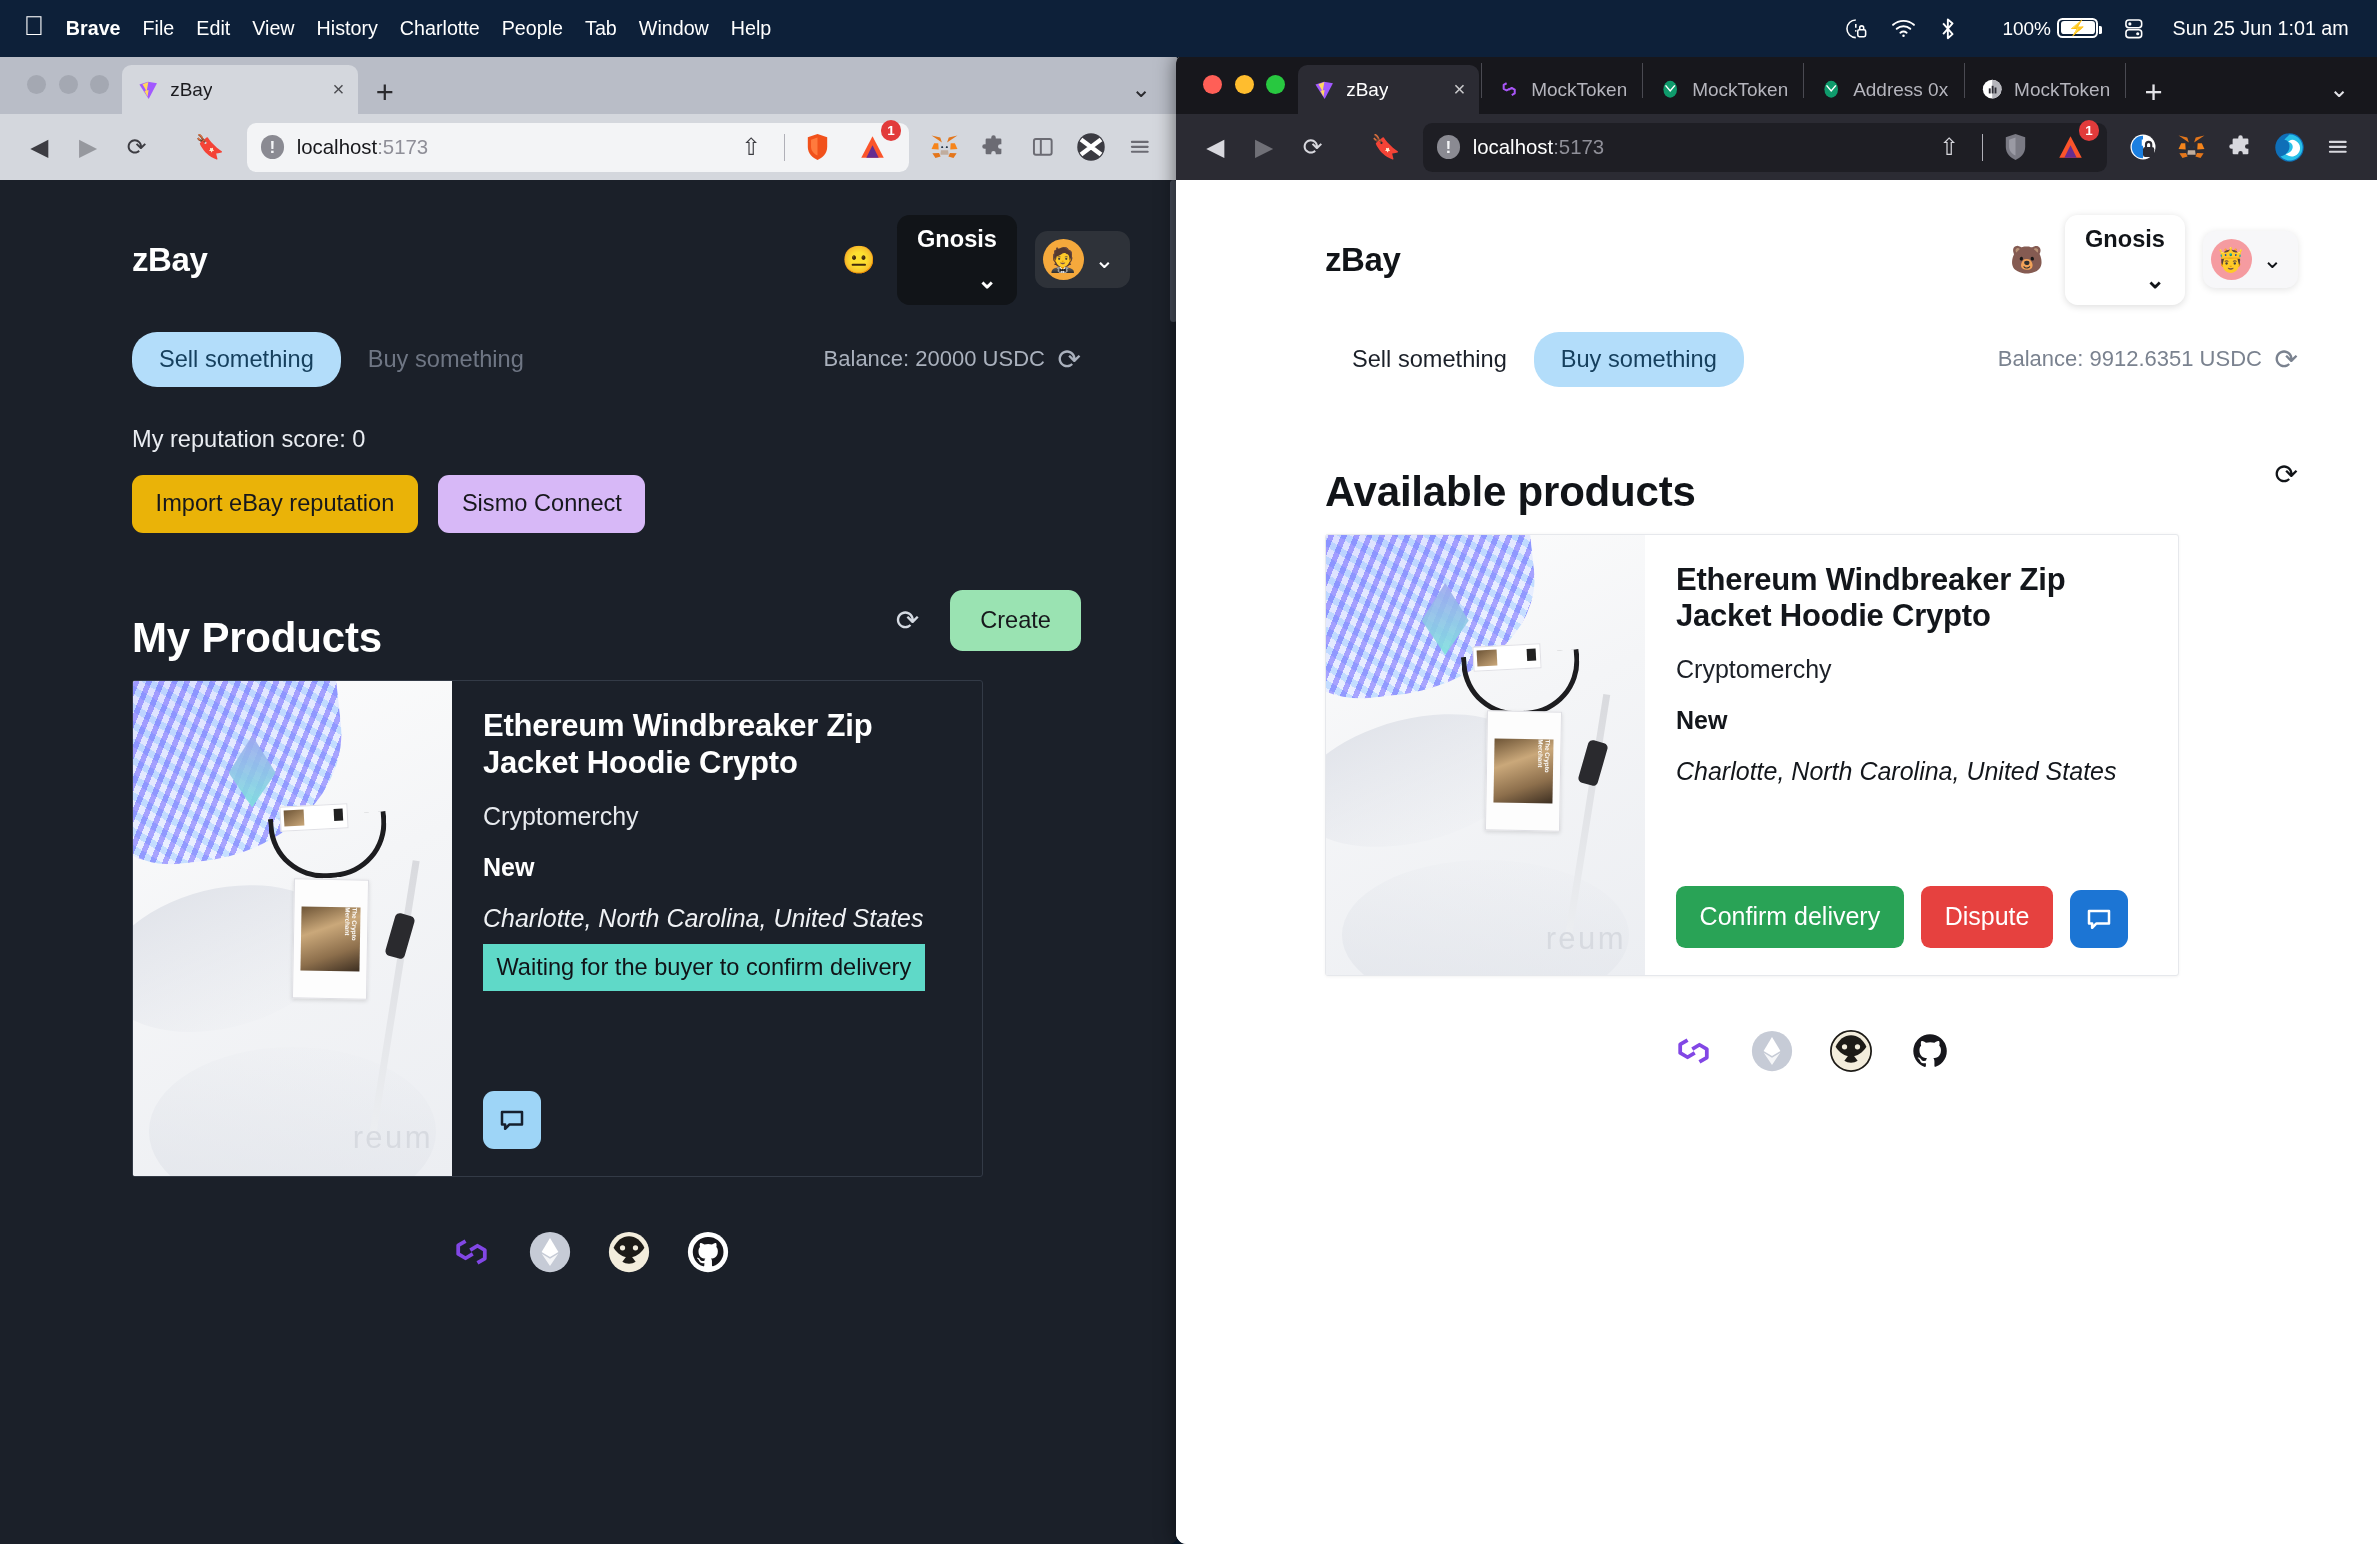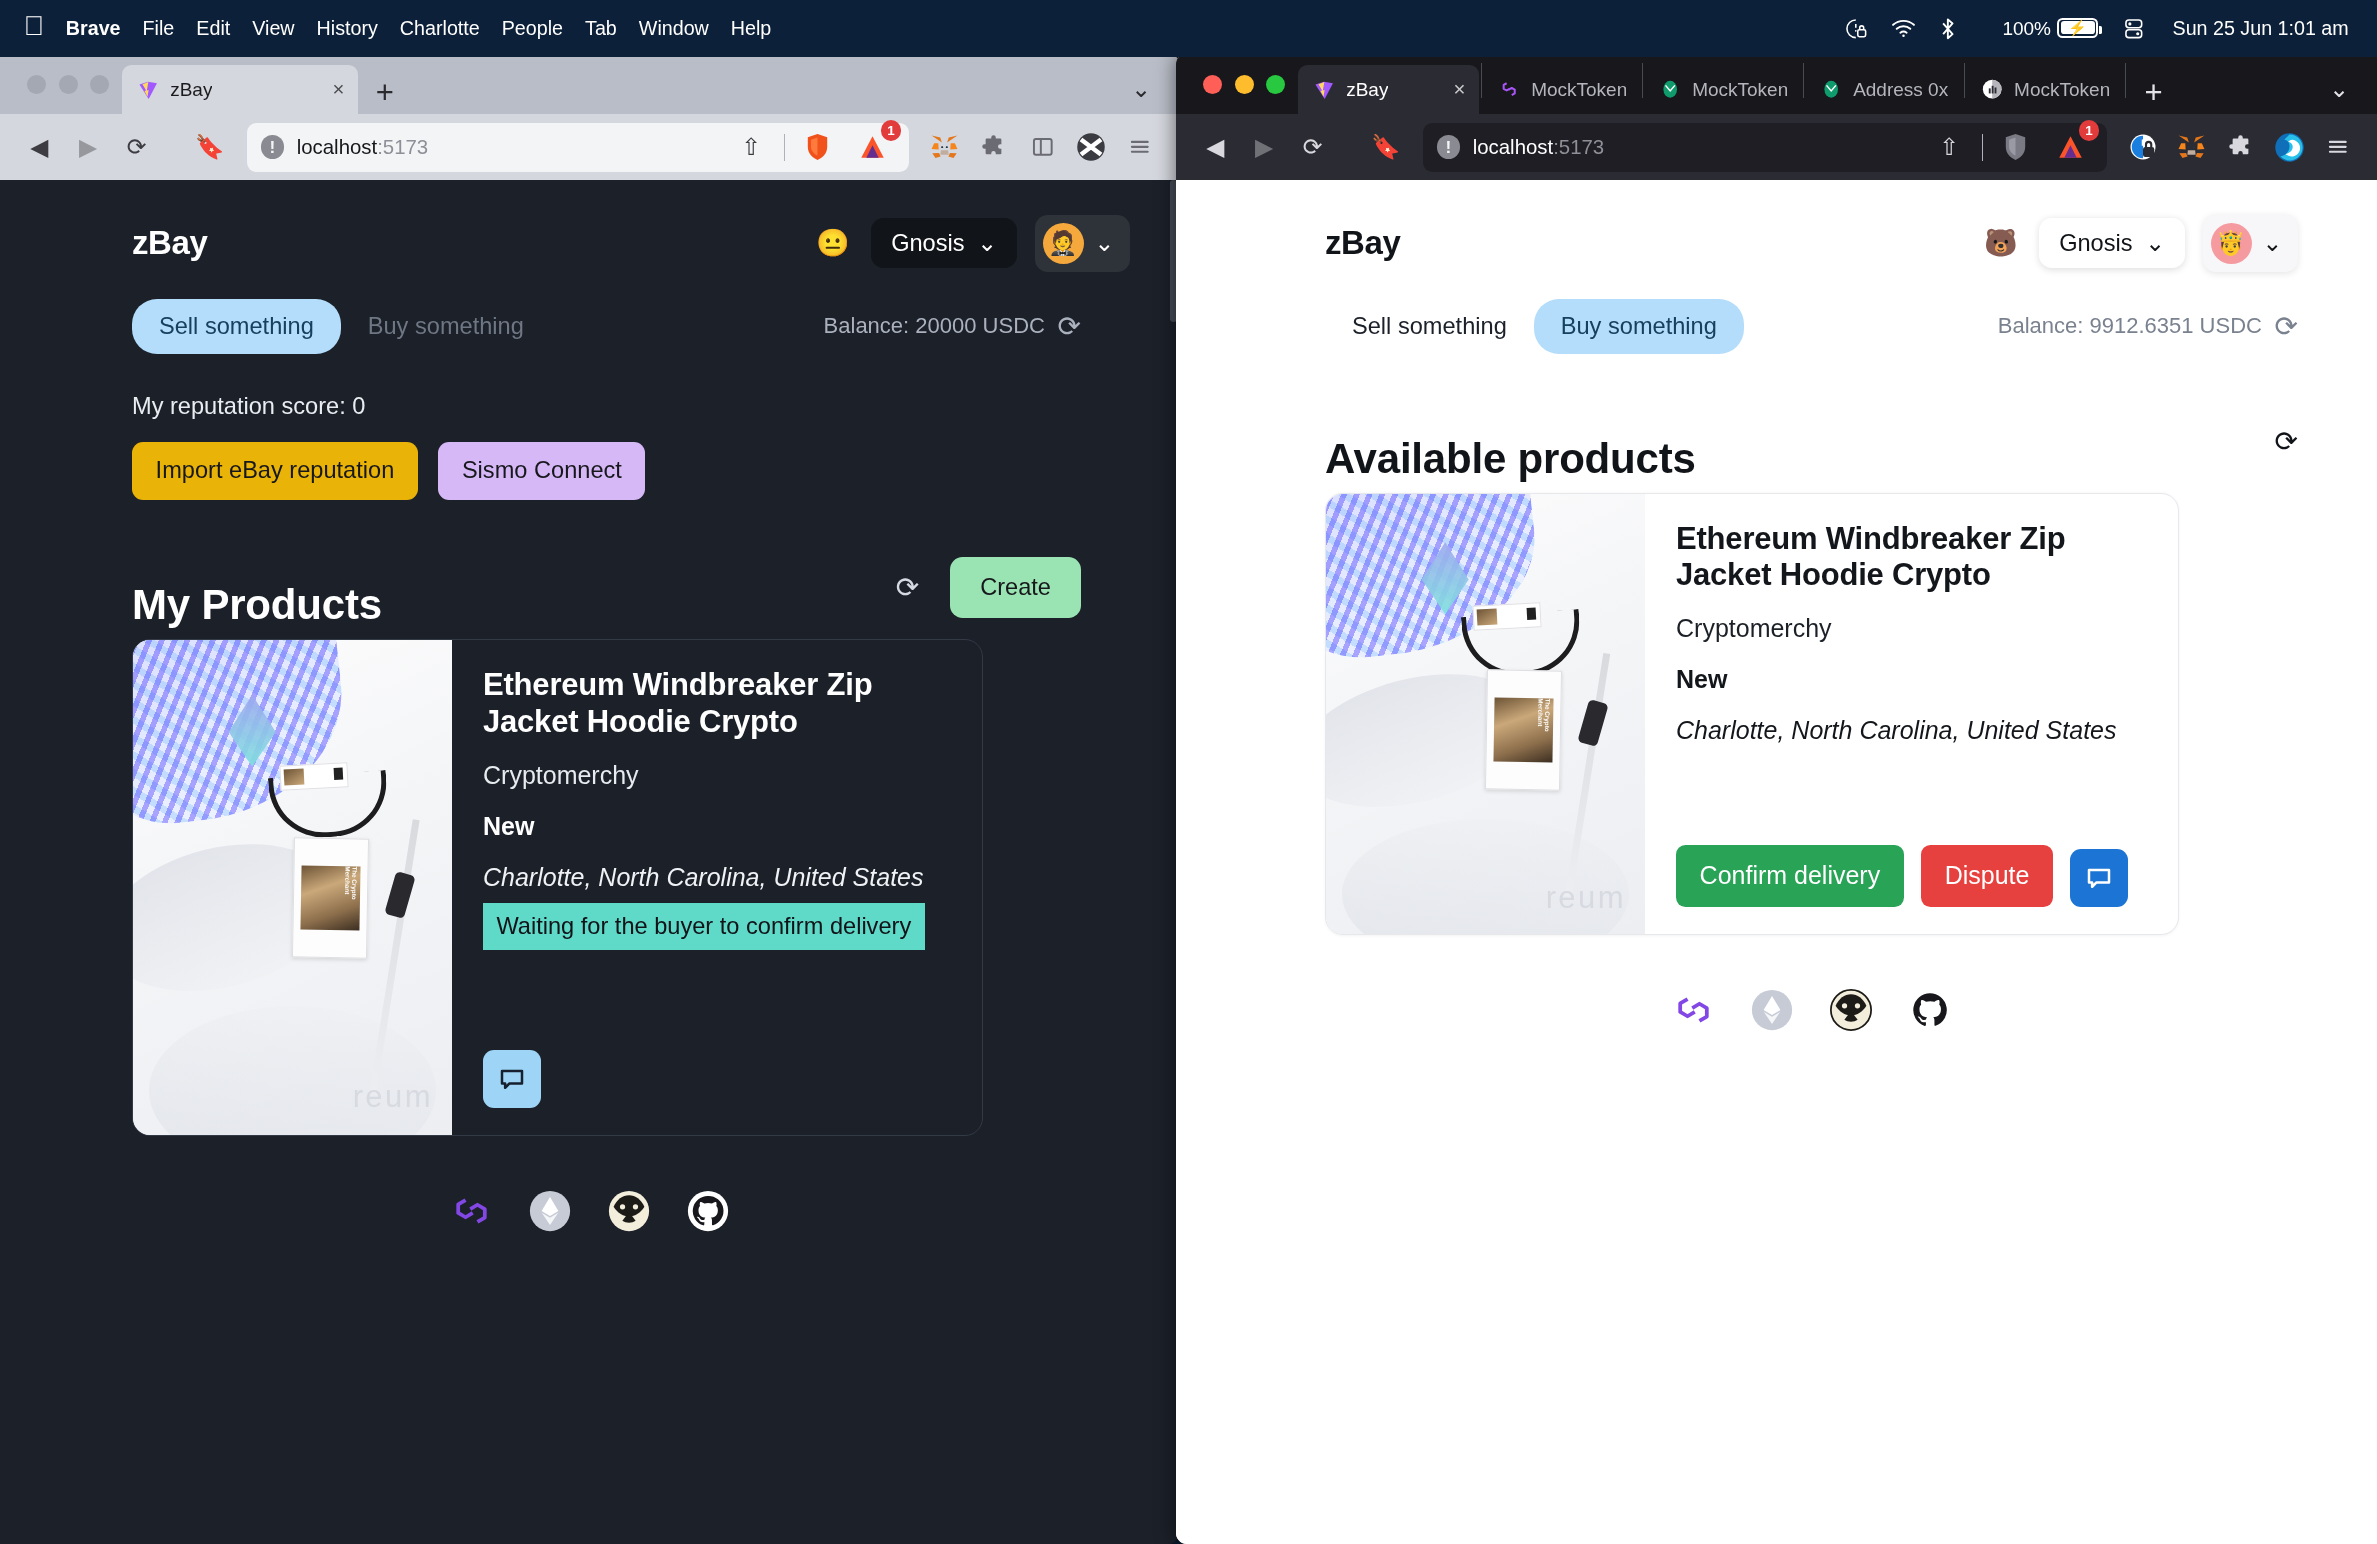--- a/index.html
+++ b/index.html
@@ -109,21 +109,21 @@
   .app-pad-r { padding: 35px 79px 0 149px; }
 
   .approw { display: flex; align-items: center; }
   .brand { font-size: 33px; font-weight: bold; letter-spacing: -0.4px; }
   .brand.dk { color: #ffffff; } .brand.lt { color: #111418; }
   .flexspace { flex: 1 1 auto; }
 
   .emoji-blob { font-size: 27px; margin-right: 20.4px; }
   .netbtn {
     display: flex; align-items: flex-end; gap: 12.6px; border-radius: 12.6px;
-    padding: 11px 20.4px; font-size: 23.6px; font-weight: normal;
+    padding: 11px 20.4px; font-size: 23.6px; font-weight: bold; flex-direction: column;
   }
   .netbtn.dk { background: #111418; color: #ffffff; }
   .netbtn.lt { background: #ffffff; color: #111418; box-shadow: 0 1.6px 7.9px rgba(0,0,0,.13); }
   .acctbtn {
     display: flex; align-items: center; gap: 11px; border-radius: 12.6px;
     padding: 7.9px 15.7px 7.9px 7.9px; margin-left: 17.3px; font-size: 23.6px;
   }
   .acctbtn.dk { background: #2e3239; color: #ffffff; }
   .acctbtn.lt { background: #f7f7f9; color: #111418; box-shadow: 0 1.6px 7.9px rgba(0,0,0,.10); }
   .avatar { width: 41px; height: 41px; border-radius: 50%; display: flex; align-items: center; justify-content: center; font-size: 23.6px; flex: none;}
@@ -145,21 +145,21 @@
   .btn.lilac { background: #d7b8f7; color: #17181c; }
   .btn.green-lt { background: #9ae3b2; color: #17181c; border-radius: 12.6px; padding: 17.3px 30px; }
 
   .sechead { display: flex; align-items: center; margin-top: 46px; }
   .sechead h2 { font-size: 42px; font-weight: bold; letter-spacing: -0.2px; margin-top: 35px; }
   .sechead h2.dk { color: #ffffff; } .sechead h2.lt { color: #111418; }
   .refresh { font-size: 28px; }
   .refresh.dk { color: #d5dae2; } .refresh.lt { color: #111418; }
 
   
-  .card { display: flex; border-radius: 18px; overflow: hidden; margin-top: 10px; }
+  .card { display: flex; border-radius: 3px; overflow: hidden; margin-top: 18px; }
   .card.dk { border: 1.2px solid #333a46; background: #1b2029; width: 851px; }
   .card.lt { border: 1.2px solid #e6e8ec; background: #ffffff; width: 854px; box-shadow: 0 0.8px 3.1px rgba(0,0,0,.05); }
   .card-img { flex: none; position: relative; overflow: hidden; background: #f2f2f4; }
   .card-img.dk { width: 319px; height: 495px; }
   .card-img.lt { width: 319px; height: 440px; }
   .card-body { padding: 27px 31px; flex: 1 1 auto; display: flex; flex-direction: column; }
   .p-title { font-size: 31px; font-weight: bold; line-height: 1.18; letter-spacing: -0.2px; }
   .p-title.dk { color: #ffffff; } .p-title.lt { color: #13161b; }
   .p-sub { font-size: 25px; margin-top: 20.4px; }
   .p-sub.dk { color: #e7eaee; } .p-sub.lt { color: #1c2027; }

